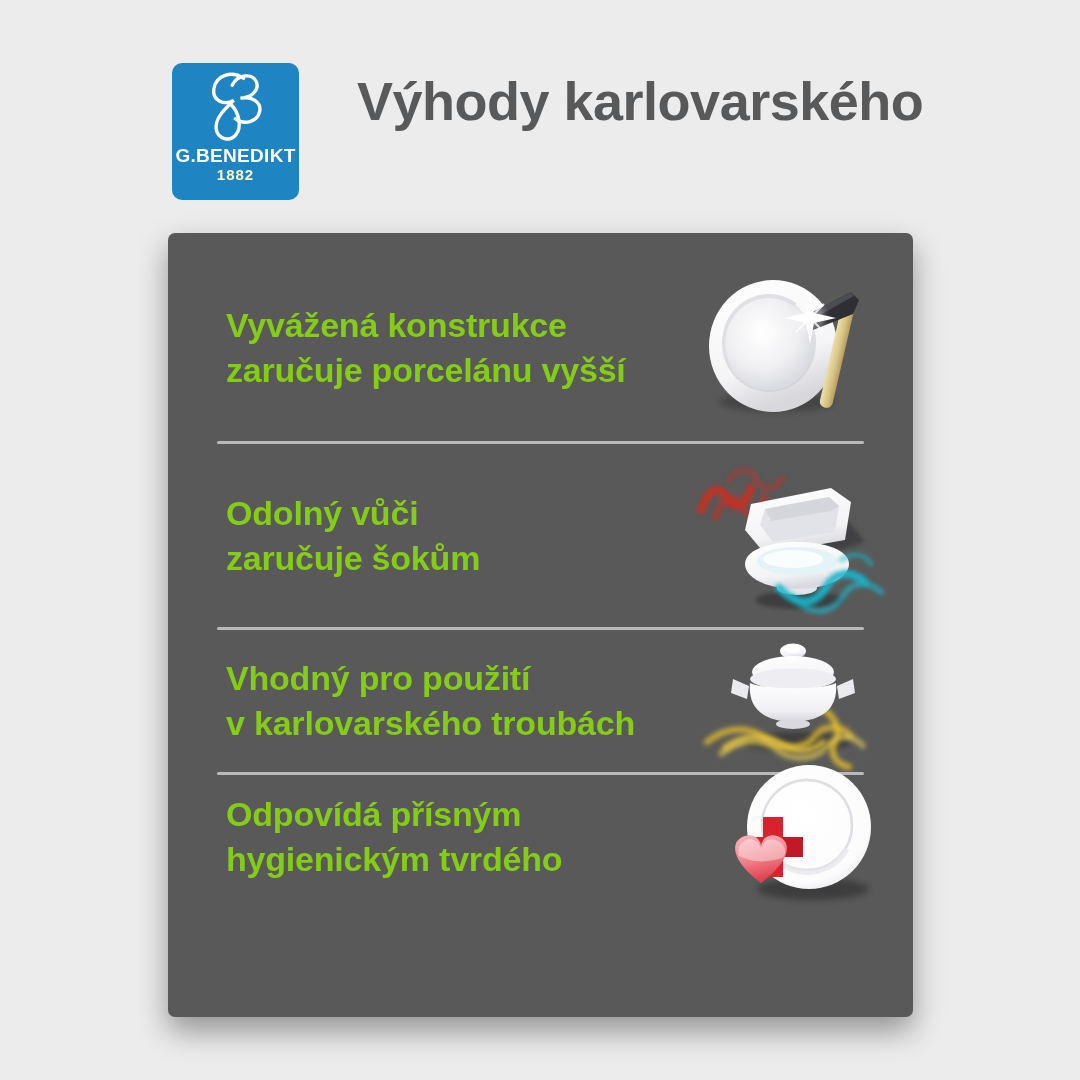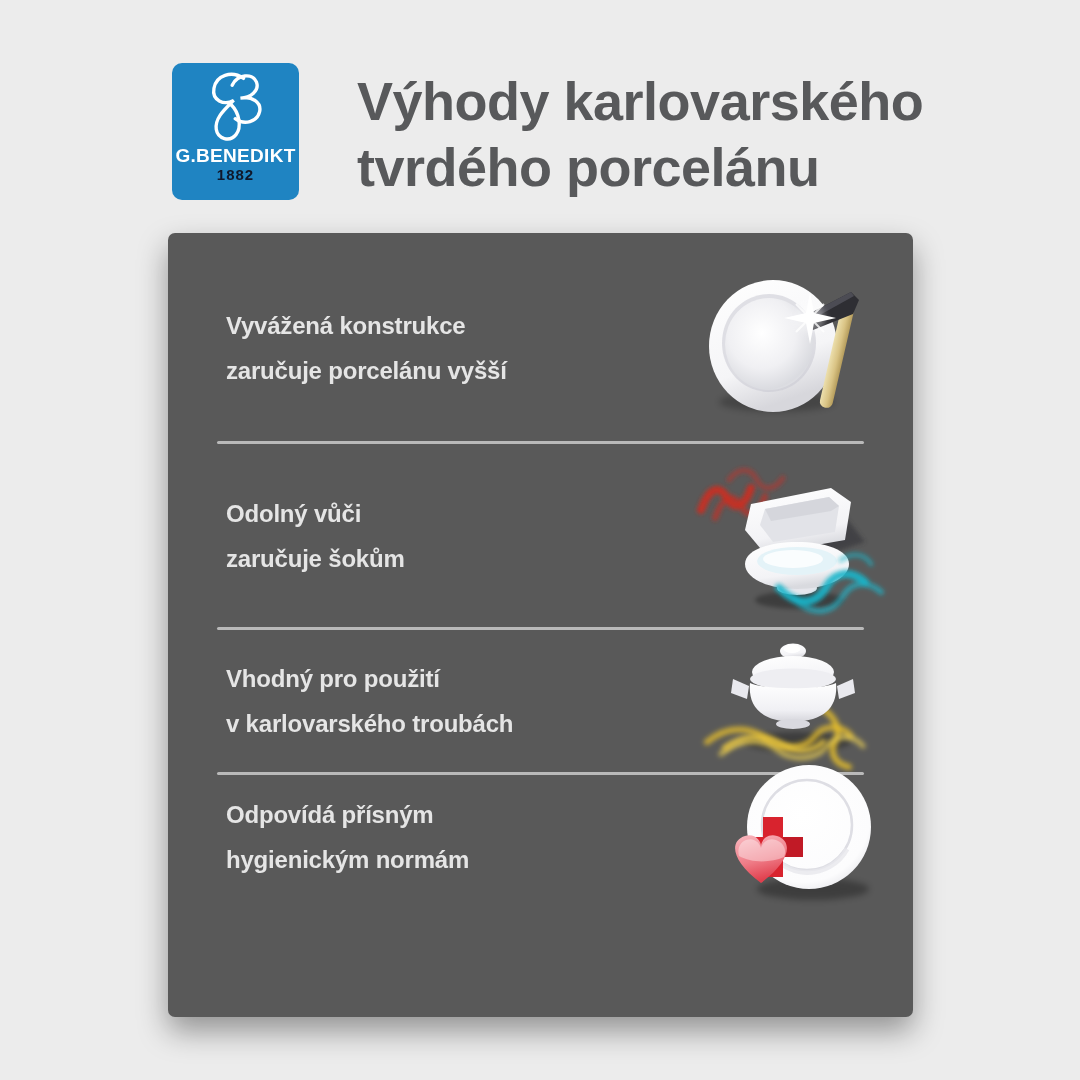--- a/index.html
+++ b/index.html
@@ -12,41 +12,41 @@
     position:absolute;left:172px;top:63px;width:127px;height:137px;
     background:#1f84c2;border-radius:10px;display:flex;flex-direction:column;
     align-items:center;box-sizing:border-box;padding-top:4px;
   }
   .logo svg{display:block;}
   .logo-brand{
     color:#fff;font-weight:bold;font-size:19px;letter-spacing:.3px;
     margin-top:3px;line-height:20px;
   }
   .logo-year{
-    color:#0f172a;font-weight:bold;font-size:15px;line-height:17px;letter-spacing:1px;
+    color:#fef9c3;font-weight:bold;font-size:15px;line-height:17px;letter-spacing:1px;
   }
   .title{
     position:absolute;left:345px;top:56px;margin:12px;
     color:#58595b;font-weight:bold;font-size:54px;line-height:66px;letter-spacing:-0.5px;
   }
   
   .card{
     position:absolute;left:168px;top:233px;width:745px;height:784px;
     background:#595959;border-radius:7px;
     box-shadow:0 14px 30px rgba(0,0,0,.38);
     display:flex;flex-direction:column;
   }
   .row{display:flex;align-items:center;box-sizing:border-box;}
   .row-1{height:208px;padding-top:22px;}
   .row-2{height:183px;}
   .row-3{height:142px;}
   .row-4{height:150px;padding-bottom:26px;}
   .row-text{
-    flex:1;padding-left:58px;color:#e5e5e5;font-weight:bold;
-    font-size:24px;line-height:45px;letter-spacing:-0.2px;
+    flex:1;padding-left:58px;color:#84cc16;font-weight:bold;
+    font-size:34px;line-height:45px;letter-spacing:-0.2px;
   }
   .row-icon{
     width:212px;display:flex;justify-content:center;align-items:center;
     margin-right:14px;flex:none;
   }
   .divider{height:3px;background:#b9b9b9;margin:0 49px;border-radius:2px;flex:none;}
 </style>
 </head>
 <body>
 
@@ -58,21 +58,20 @@
         <path d="M60 15 C44 4 24 11 21 28 C18 44 34 51 47 44 C35 56 22 67 24 82 C26 95 42 99 50 89 C58 79 54 60 44 50"></path>
         <path d="M45 24 C52 9 72 8 77 20 C81 31 69 41 56 41 C71 38 84 47 81 59 C78 72 61 77 49 68"></path>
       </g>
     </svg>
     <div class="logo-brand">G.BENEDIKT</div>
     <div class="logo-year">1882</div>
   </div>
 
   <h1 class="title">
     <span>Výhody karlovarského</span><br>
-    <span>tvrdého porcelánu</span>
   </h1>
 
   <div class="card">
 
     <div class="row row-1">
       <div class="row-text">
         <span>Vyvážená konstrukce</span><br>
         <span>zaručuje porcelánu vyšší</span><br>
       </div>
       <div class="row-icon">
@@ -206,21 +205,21 @@
           <path d="M32 122 C54 106 74 110 88 118 C104 127 120 126 130 116" stroke="#f0cc3f" stroke-width="6" fill="none" stroke-linecap="round" opacity=".8" filter="url(#soft3)"></path>
         </svg>
       </div>
     </div>
 
     <div class="divider"></div>
 
     <div class="row row-4">
       <div class="row-text">
         <span>Odpovídá přísným</span><br>
-        <span>hygienickým normám</span>
+        <span>hygienickým tvrdého</span>
       </div>
       <div class="row-icon">
         <svg width="185" height="160" viewBox="0 0 185 160">
           <defs>
             <radialGradient id="i4rim" cx="45%" cy="40%" r="68%">
               <stop offset="0%" stop-color="#ffffff"></stop>
               <stop offset="80%" stop-color="#fcfcfd"></stop>
               <stop offset="100%" stop-color="#e3e3e8"></stop>
             </radialGradient>
             <linearGradient id="i4heart" x1="0" y1="0" x2="0.3" y2="1">

